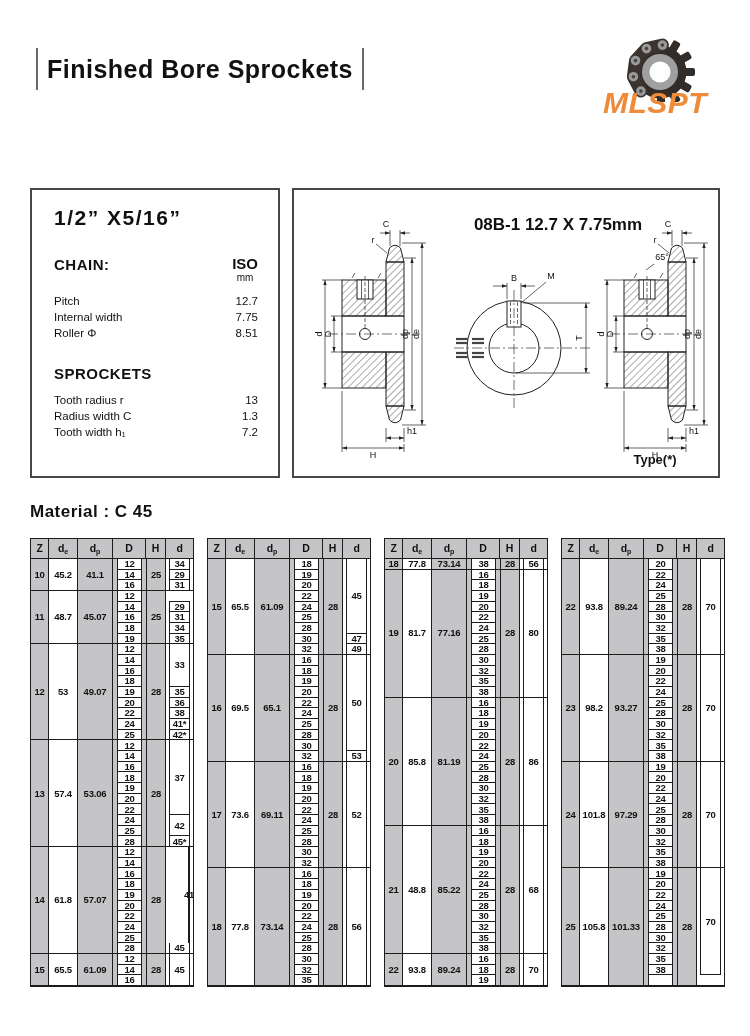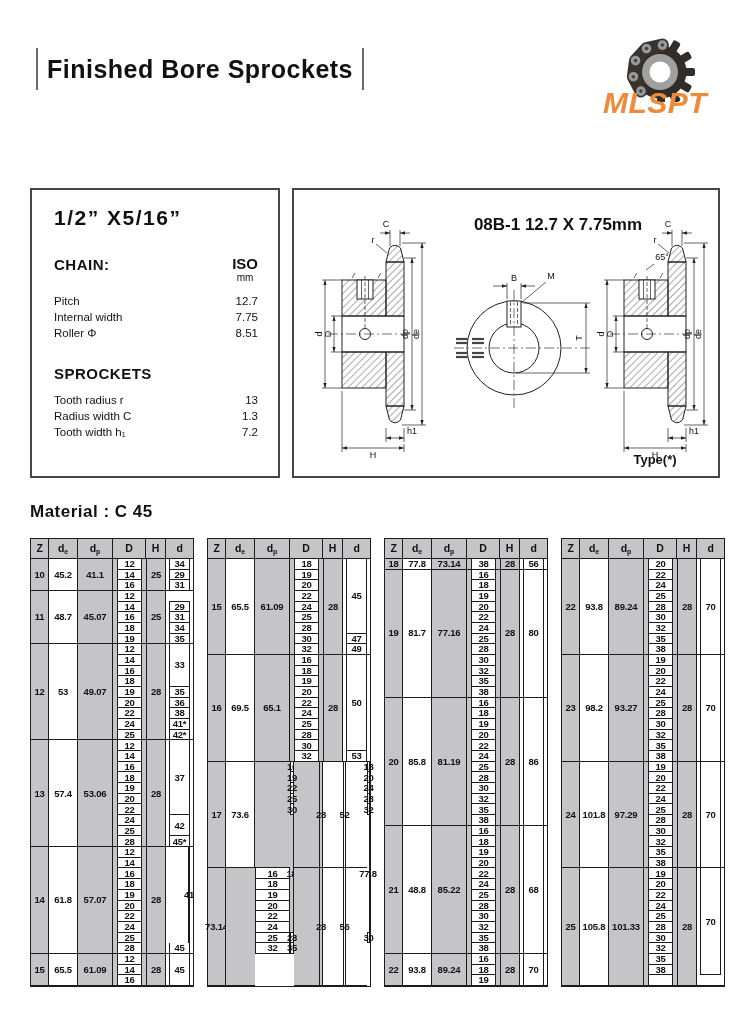--- a/index.html
+++ b/index.html
@@ -449,20 +449,21 @@
         <div class="cell bL bR bB">20</div>
         <div class="cell bL bR bB">22</div>
         <div class="cell bL bR bB">24</div>
         <div class="cell bL bR bB">25</div>
         <div class="cell bL bR bB">28</div>
         <div class="cell bL bR bB">30</div>
         <div class="cell bL bR bB">32</div>
         <div class="cell bL bR bB">53</div>
         <div class="cell gray bR bB" style="grid-row: span 10;">17</div>
         <div class="cell bR bB" style="grid-row: span 10;">73.6</div>
+        <div class="cell gray bR bB" style="grid-row: span 10;">69.11</div>
         <div class="cell gray bB" style="grid-row: span 10;"></div>
         <div class="cell bL bR bB">16</div>
         <div class="cell gray bB" style="grid-row: span 10;"></div>
         <div class="cell gray bL bR bB" style="grid-row: span 10;">28</div>
         <div class="cell bB" style="grid-row: span 10;"></div>
         <div class="cell bL bR bB" style="grid-row: span 10;">52</div>
         <div class="cell bB" style="grid-row: span 10;"></div>
         <div class="cell bL bR bB">18</div>
         <div class="cell bL bR bB">19</div>
         <div class="cell bL bR bB">20</div>

